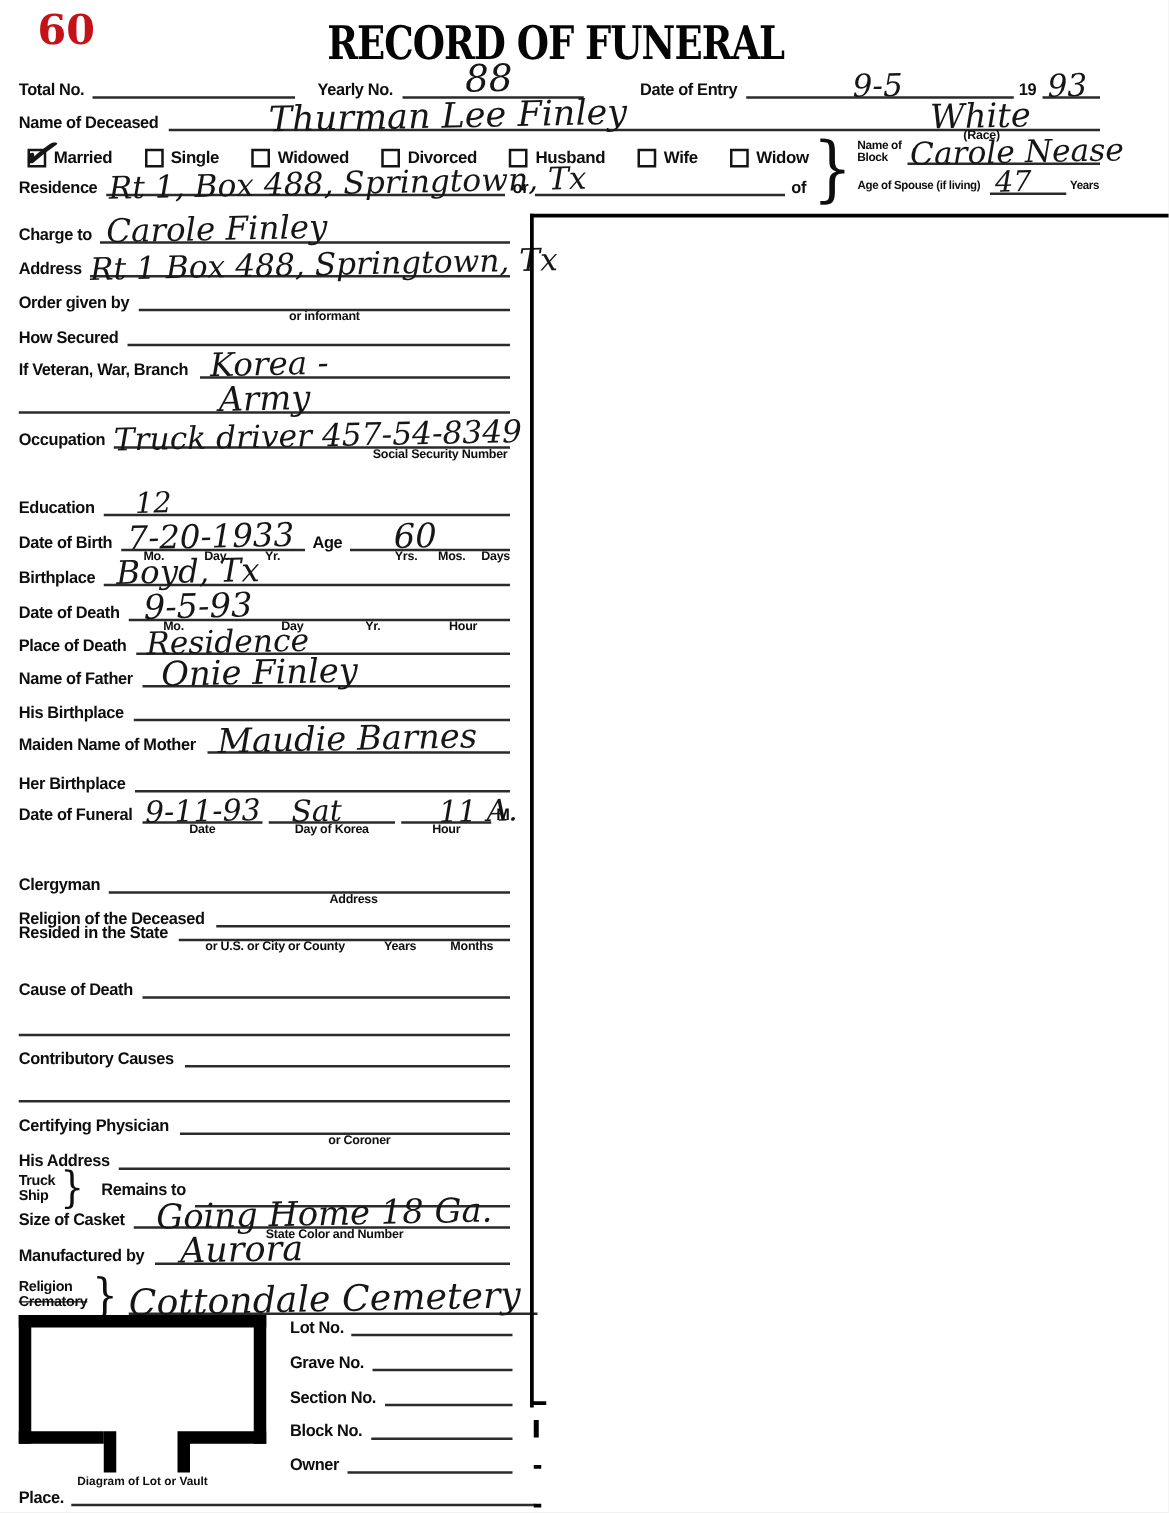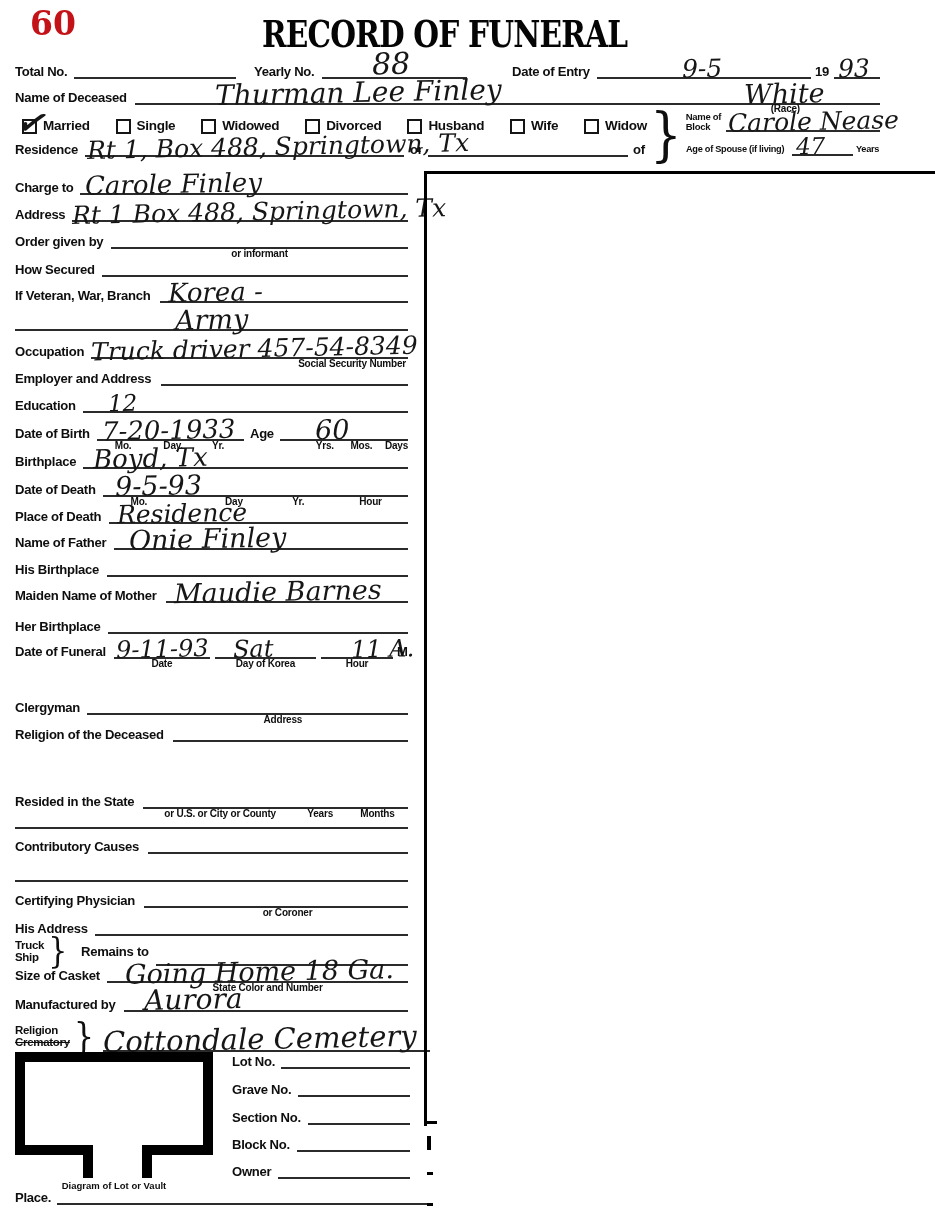--- a/index.html
+++ b/index.html
@@ -188,24 +188,20 @@
   </div>
 
   <div class="row" style="left:15px;top:342px;width:393px">
     <span class="lbl">Occupation</span>
     <span class="line">
       <span class="hw" style="left:0px;font-size:25px">Truck driver 457-54-8349</span>
       <span class="cap right">Social Security Number</span>
     </span>
   </div>
 
-  <div class="row" style="left:15px;top:369px;width:393px">
-    <span class="lbl">Employer and Address</span>
-    <span class="line"></span>
-  </div>
 
   <div class="row" style="left:15px;top:396px;width:393px">
     <span class="lbl">Education</span>
     <span class="line">
       <span class="hw" style="left:25px;font-size:23px">12</span>
     </span>
   </div>
 
   <div class="row" style="left:15px;top:424px;width:393px">
     <span class="lbl">Date of Birth</span>
@@ -296,29 +292,33 @@
     <span class="line">
       <span class="cap" style="left:55%">Address</span>
     </span>
   </div>
 
   <div class="row" style="left:15px;top:725px;width:393px">
     <span class="lbl">Religion of the Deceased</span>
     <span class="line"></span>
   </div>
 
-  <div class="row" style="left:15px;top:792px;width:393px">
+  <div class="row" style="left:15px;top:736px;width:393px">
     <span class="lbl">Resided in the State</span>
     <span class="line">
       <span class="cap" style="left:8%">or U.S. or City or County</span>
       <span class="cap" style="left:62%">Years</span>
       <span class="cap" style="left:82%">Months</span>
     </span>
   </div>
 
+  <div class="row" style="left:15px;top:782px;width:393px">
+    <span class="lbl">Cause of Death</span>
+    <span class="line"></span>
+  </div>
   <div class="row" style="left:15px;top:812px;width:393px">
     <span class="line" style="margin-left:0"></span>
   </div>
 
   <div class="row" style="left:15px;top:837px;width:393px">
     <span class="lbl">Contributory Causes</span>
     <span class="line"></span>
   </div>
   <div class="row" style="left:15px;top:865px;width:393px">
     <span class="line" style="margin-left:0"></span>

